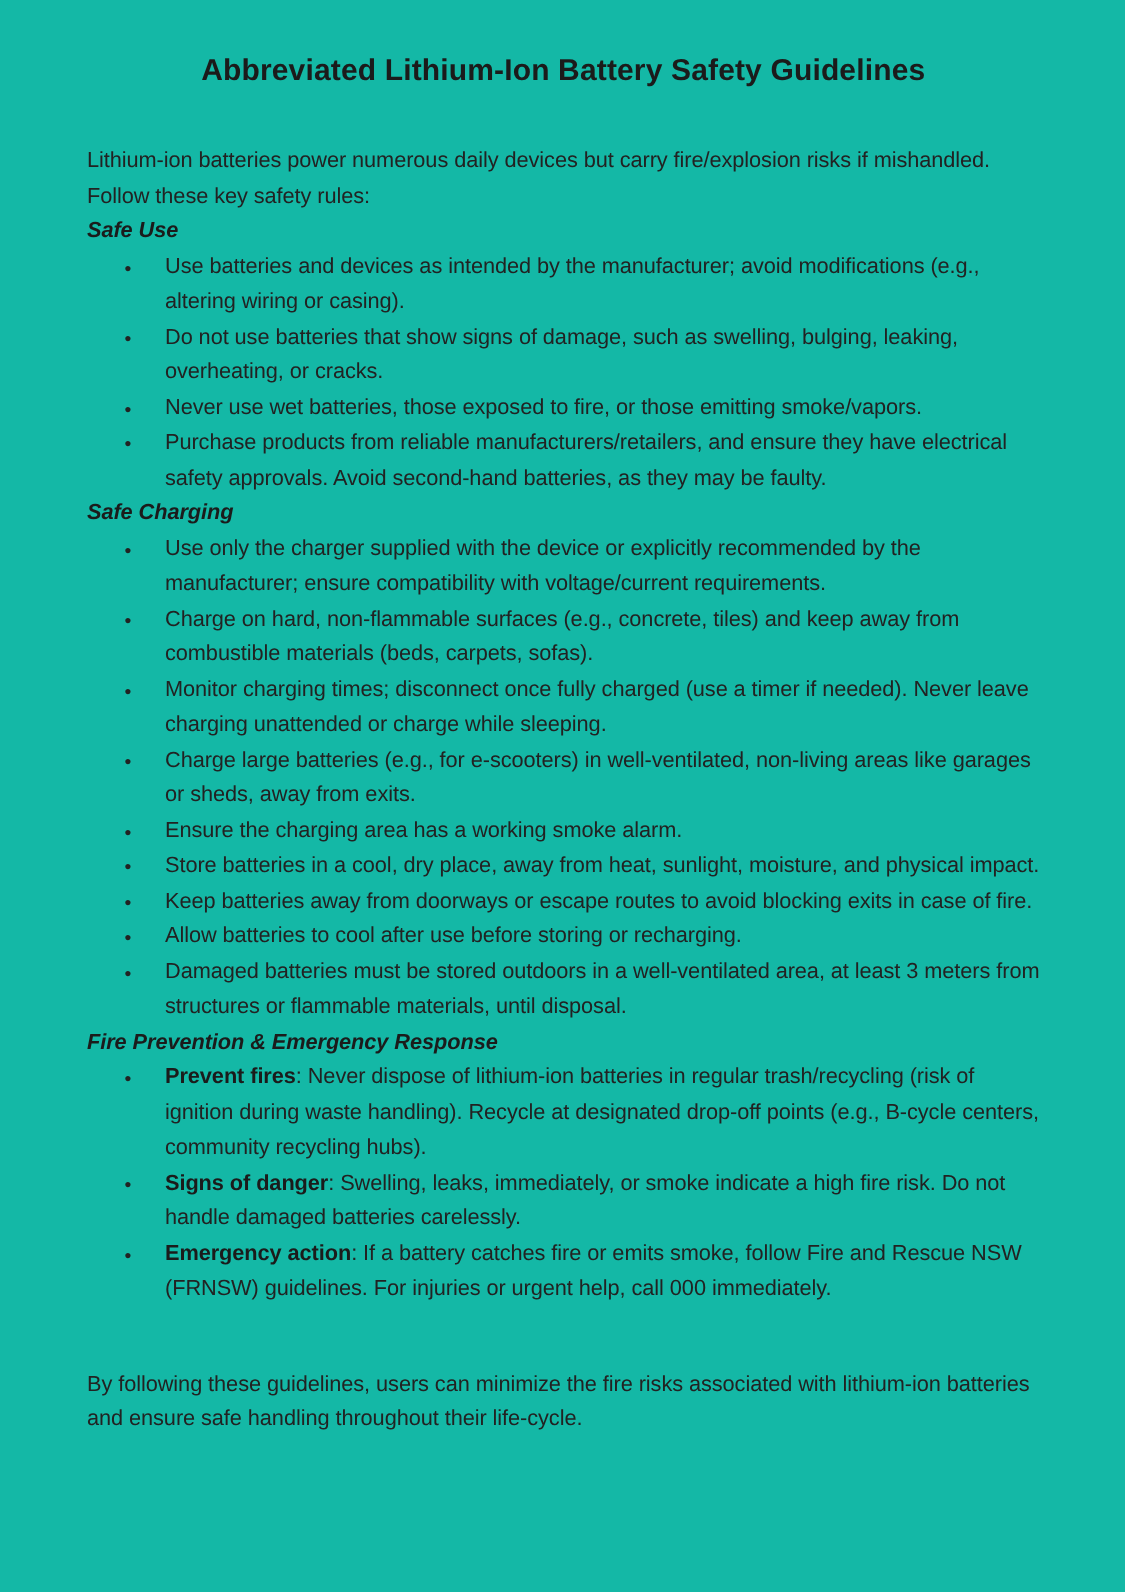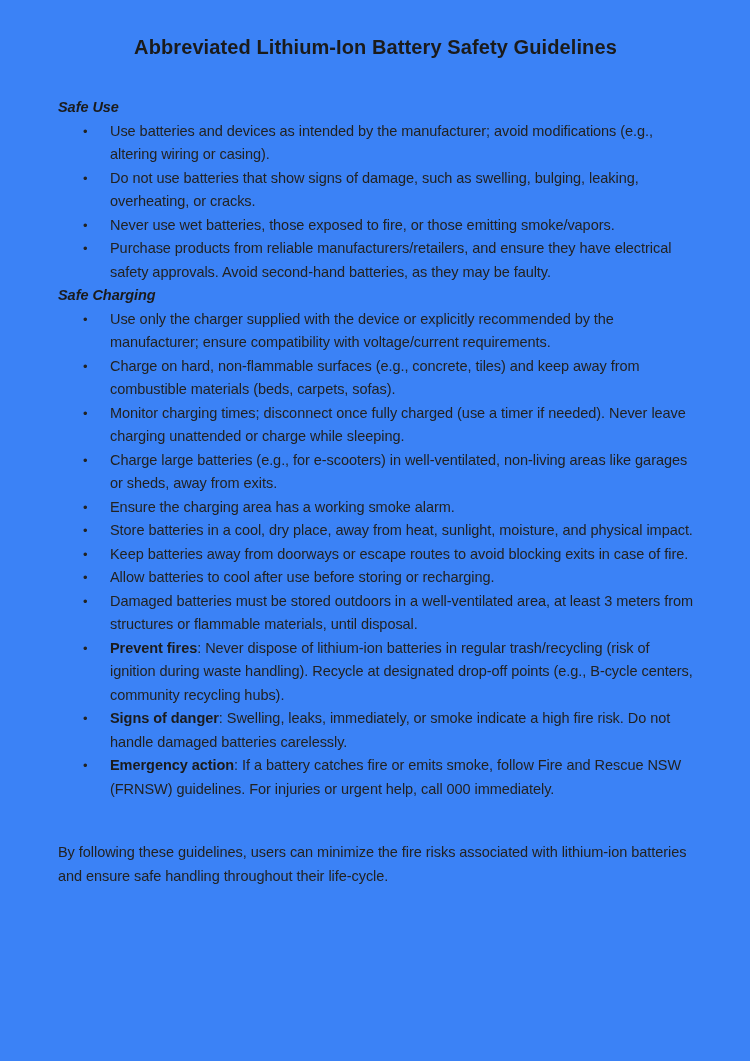--- a/index.html
+++ b/index.html
@@ -4,21 +4,21 @@
 <style>
   html, body {
     margin: 0;
     padding: 0;
     background: #ffffff;
   }
   .page {
     width: 750px;
     height: 1061px;
     box-sizing: border-box;
-    background: #3b82f6;
+    background: #14b8a6;
     font-family: "Liberation Sans", "DejaVu Sans", sans-serif;
     color: #222222;
     padding: 30px 57px 20px 58px;
     overflow: hidden;
   }
   .doc-title {
     font-size: 20px;
     font-weight: bold;
     color: #1b1b1b;
     text-align: center;
@@ -66,20 +66,21 @@
 </style>
 </head>
 <body>
 
 <div class="page">
 
   <h1 class="doc-title">Abbreviated Lithium-Ion Battery Safety Guidelines</h1>
 
   <div class="body-text">
 
+    <p class="intro">Lithium-ion batteries power numerous daily devices but carry fire/explosion risks if mishandled. Follow these key safety rules:</p>
 
     <div class="section-heading">Safe Use</div>
     <div class="bullet">
       <span class="dot">•</span>
       <span class="btext">Use batteries and devices as intended by the manufacturer; avoid modifications (e.g., altering wiring or casing).</span>
     </div>
     <div class="bullet">
       <span class="dot">•</span>
       <span class="btext">Do not use batteries that show signs of damage, such as swelling, bulging, leaking, overheating, or cracks.</span>
     </div>
@@ -124,20 +125,21 @@
     </div>
     <div class="bullet">
       <span class="dot">•</span>
       <span class="btext">Allow batteries to cool after use before storing or recharging.</span>
     </div>
     <div class="bullet">
       <span class="dot">•</span>
       <span class="btext">Damaged batteries must be stored outdoors in a well-ventilated area, at least 3 meters from structures or flammable materials, until disposal.</span>
     </div>
 
+    <div class="section-heading">Fire Prevention &amp; Emergency Response</div>
     <div class="bullet">
       <span class="dot">•</span>
       <span class="btext"><span class="lead">Prevent fires</span><span>: Never dispose of lithium-ion batteries in regular trash/recycling (risk of ignition during waste handling). Recycle at designated drop-off points (e.g., B-cycle centers, community recycling hubs).</span></span>
     </div>
     <div class="bullet">
       <span class="dot">•</span>
       <span class="btext"><span class="lead">Signs of danger</span><span>: Swelling, leaks, immediately, or smoke indicate a high fire risk. Do not handle damaged batteries carelessly.</span></span>
     </div>
     <div class="bullet">
       <span class="dot">•</span>

